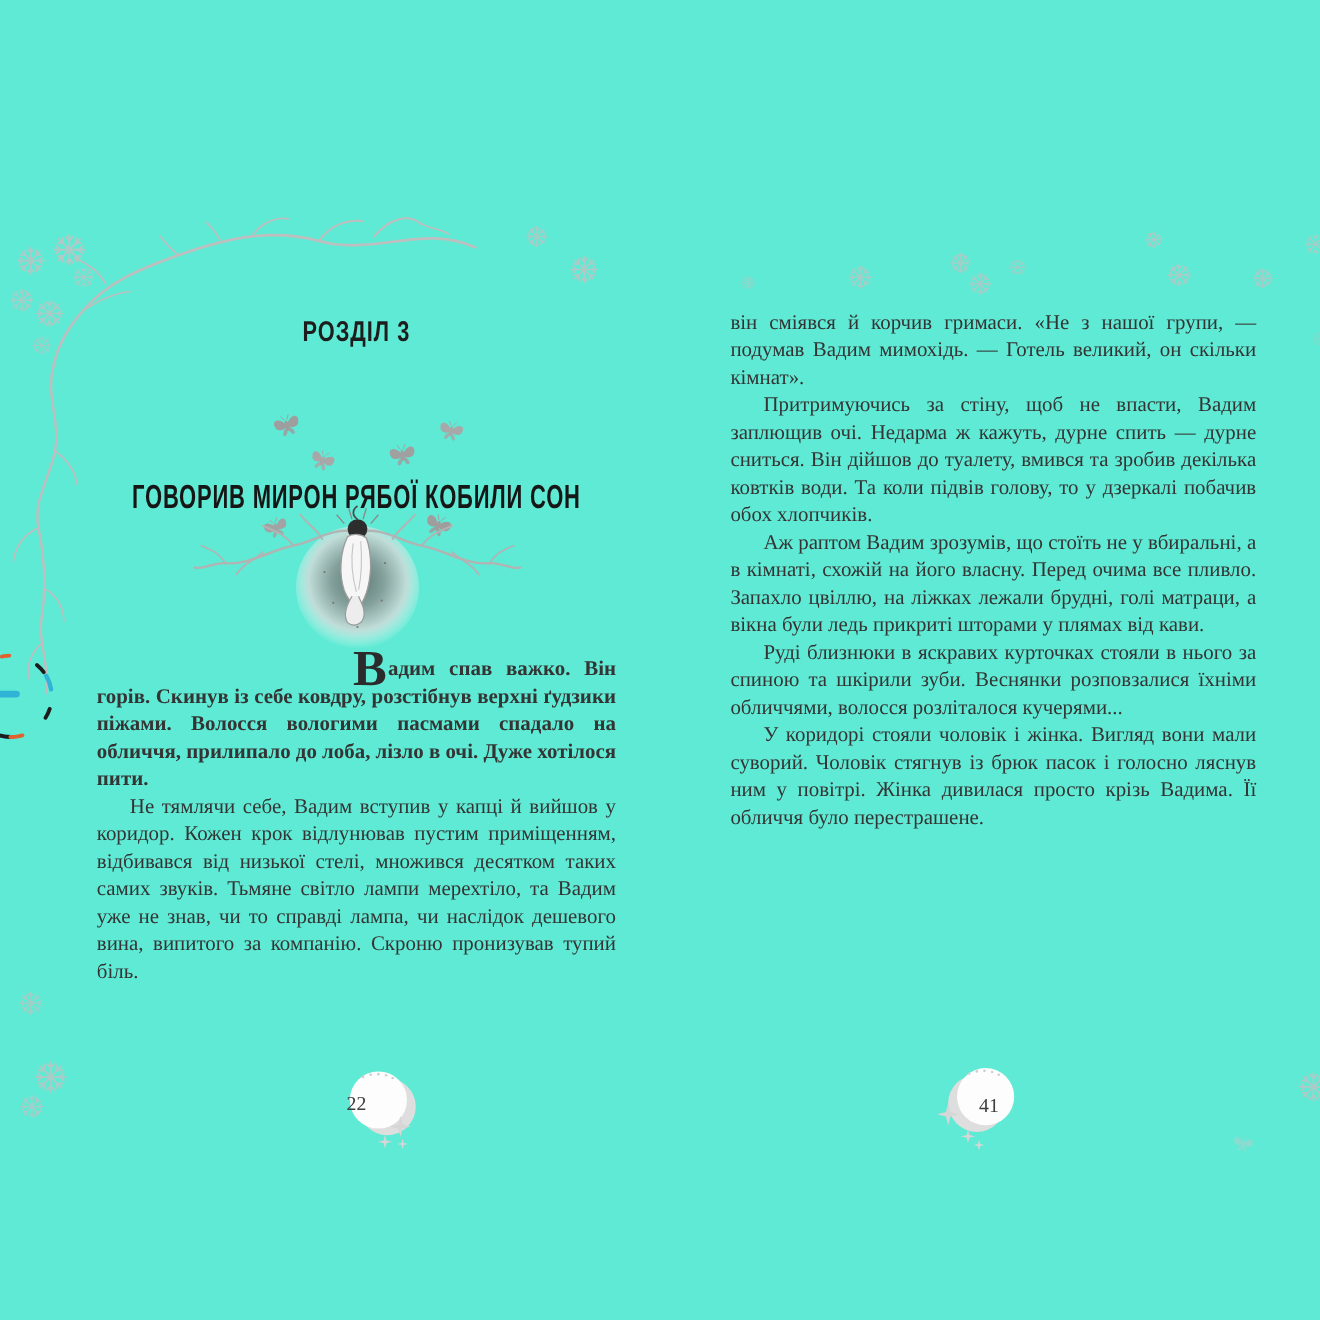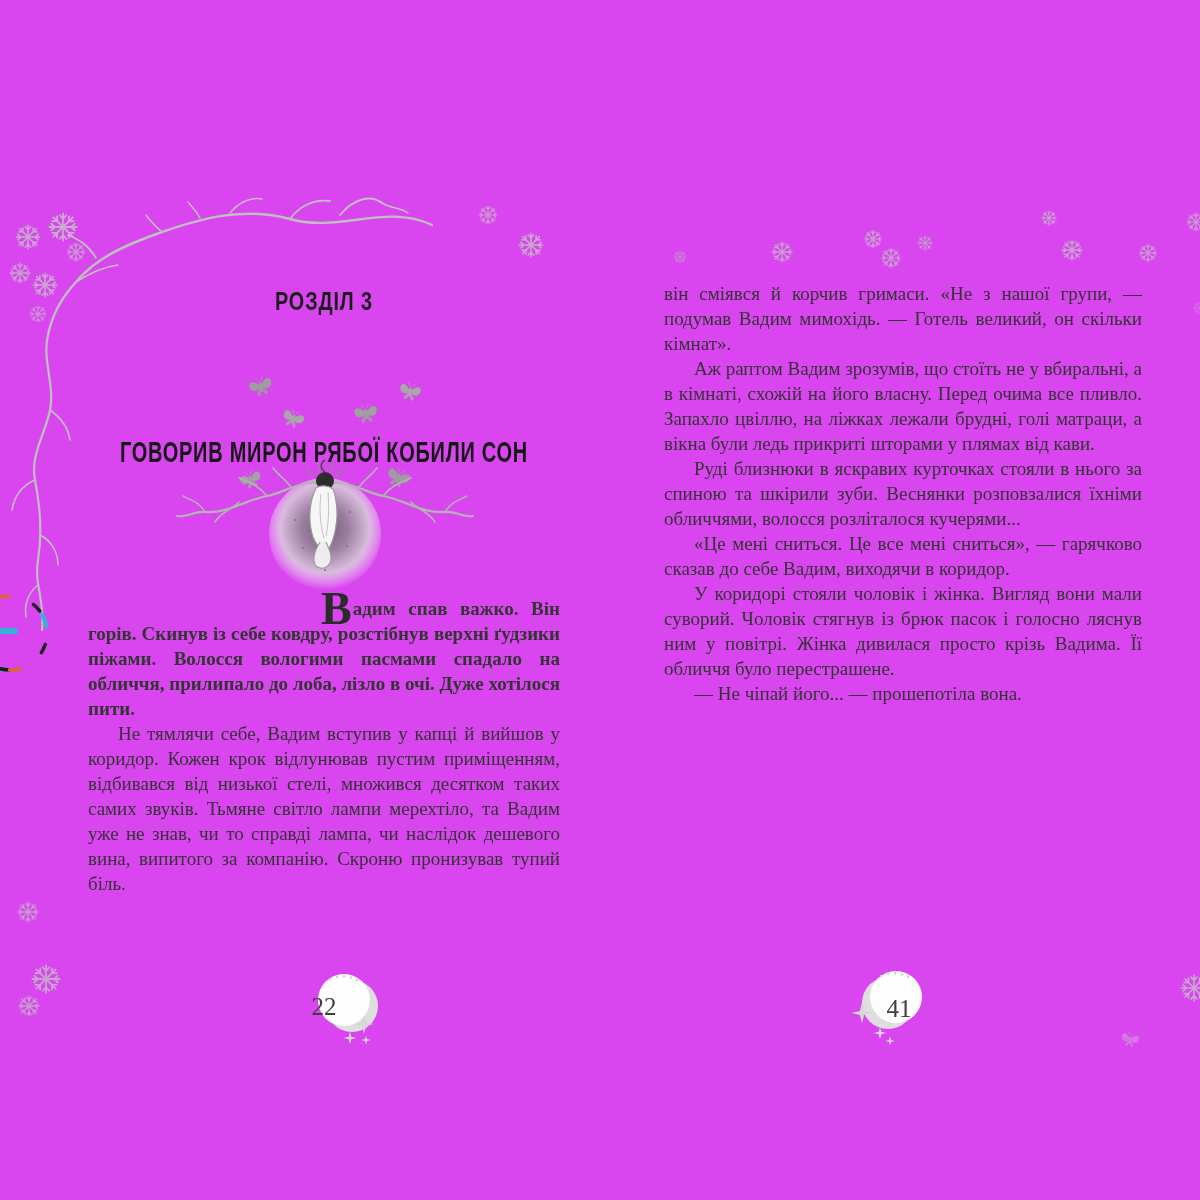--- a/index.html
+++ b/index.html
@@ -1,16 +1,16 @@
 <!DOCTYPE html>
 <html lang="uk"><head>
 <meta charset="utf-8">
 <style>
   html,body{margin:0;padding:0;background:#ffffff;}
-  #stage{position:relative;width:1200px;height:1200px;background:#d946ef;overflow:hidden;
+  #stage{position:relative;width:1200px;height:1200px;background:#5eead4;overflow:hidden;
          font-family:"Liberation Serif", serif;color:#333;}
   .abs{position:absolute;}
   .deco{position:absolute;transform:translate(-50%,-50%);color:#c3c3c3;pointer-events:none;}
   .deco svg{display:block;width:100%;height:100%;}
   
   #left-page{position:absolute;left:88px;top:0;width:472px;height:1200px;}
   #right-page{position:absolute;left:664px;top:0;width:478px;height:1200px;}
   .chapter-label{position:absolute;left:0;top:289px;width:100%;text-align:center;
      font-family:"Liberation Sans", sans-serif;font-weight:bold;font-size:22px;color:#1d1d1d;
      letter-spacing:1px;transform:scale(.9,1.18);}
@@ -19,21 +19,21 @@
      letter-spacing:1px;white-space:nowrap;}
   .body-text{position:absolute;left:0;width:100%;font-size:19px;line-height:25px;
      text-align:justify;color:#343434;}
   #left-body{top:596px;}
   #right-body{top:281px;}
   .body-text p{margin:0;text-indent:30px;}
   #right-body p:first-child{text-indent:0;}
   .p-dropcap{text-indent:233px !important;font-weight:bold;}
   .p-runover{text-align-last:justify;}
   .dropcap{font-size:46px;line-height:0;position:relative;top:9px;letter-spacing:1px;color:#2b2b2b;}
-  .pagenum{position:absolute;width:60px;text-align:center;font-size:25px;color:#3e3e3e;z-index:3;}
+  .pagenum{position:absolute;width:60px;text-align:center;font-size:18px;color:#3e3e3e;z-index:3;}
   em{font-style:italic;}
 </style>
 </head>
 <body>
 
 <div id="stage">
 
   <svg width="0" height="0" style="position:absolute" aria-hidden="true">
     <defs>
       <g id="sf" fill="none" stroke="currentColor" stroke-width="1.3" stroke-linecap="round">
@@ -292,25 +292,24 @@
         <use href="#spk" transform="translate(50,70) scale(.8)"></use>
         <use href="#spk" transform="translate(66,72) scale(.6)"></use>
       </g>
     </svg>
     <div class="pagenum" style="left:206px;top:993px;">22</div>
   </div>
 
   <div id="right-page">
     <div id="right-body" class="body-text">
       <p class="p-runover">він сміявся й корчив гримаси. «Не з нашої групи, — подумав Вадим мимохідь. — Готель великий, он скільки кімнат».</p>
+      <p>Притримуючись за стіну, щоб не впасти, Вадим заплющив очі. Недарма ж кажуть, дурне спить — дурне сниться. Він дійшов до туалету, вмився та зробив декілька ковтків води. Та коли підвів голову, то у дзеркалі побачив обох хлопчиків.</p>
       <p>Аж раптом Вадим зрозумів, що стоїть не у вбиральні, а в кімнаті, схожій на його власну. Перед очима все пливло. Запахло цвіллю, на ліжках лежали брудні, голі матраци, а вікна були ледь прикриті шторами у плямах від кави.</p>
       <p>Руді близнюки в яскравих курточках стояли в нього за спиною та шкірили зуби. Веснянки розповзалися їхніми обличчями, волосся розліталося кучерями...</p>
-      <p>«Це мені сниться. Це все мені сниться», — гарячково сказав до себе Вадим, виходячи в коридор.</p>
       <p>У коридорі стояли чоловік і жінка. Вигляд вони мали суворий. Чоловік стягнув із брюк пасок і голосно ляснув ним у повітрі. Жінка дивилася просто крізь Вадима. Її обличчя було перестрашене.</p>
-      <p>— Не чіпай його... — прошепотіла вона.</p>
     </div>
 
     <svg class="abs" style="left:182px;top:963px;" width="90" height="90" viewBox="0 0 90 90">
       <circle cx="42" cy="40" r="26" fill="#dedede"></circle>
       <circle cx="50" cy="34" r="26" fill="#fdfdfd"></circle>
       <g fill="#cfcfcf">
         <circle cx="35" cy="13" r="1.2"></circle>
           <circle cx="42" cy="11" r="1.2"></circle>
           <circle cx="49" cy="10.5" r="1.2"></circle>
           <circle cx="56" cy="11.5" r="1.2"></circle>

